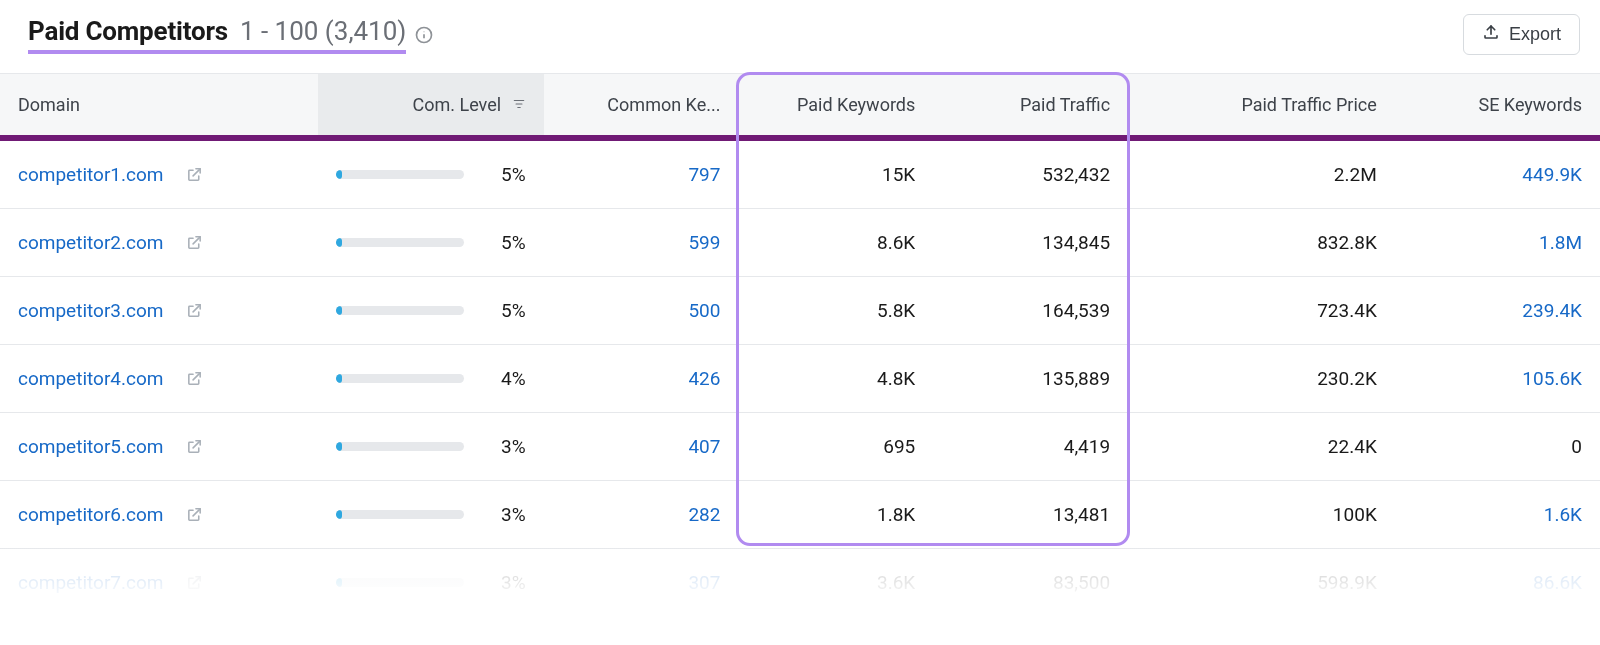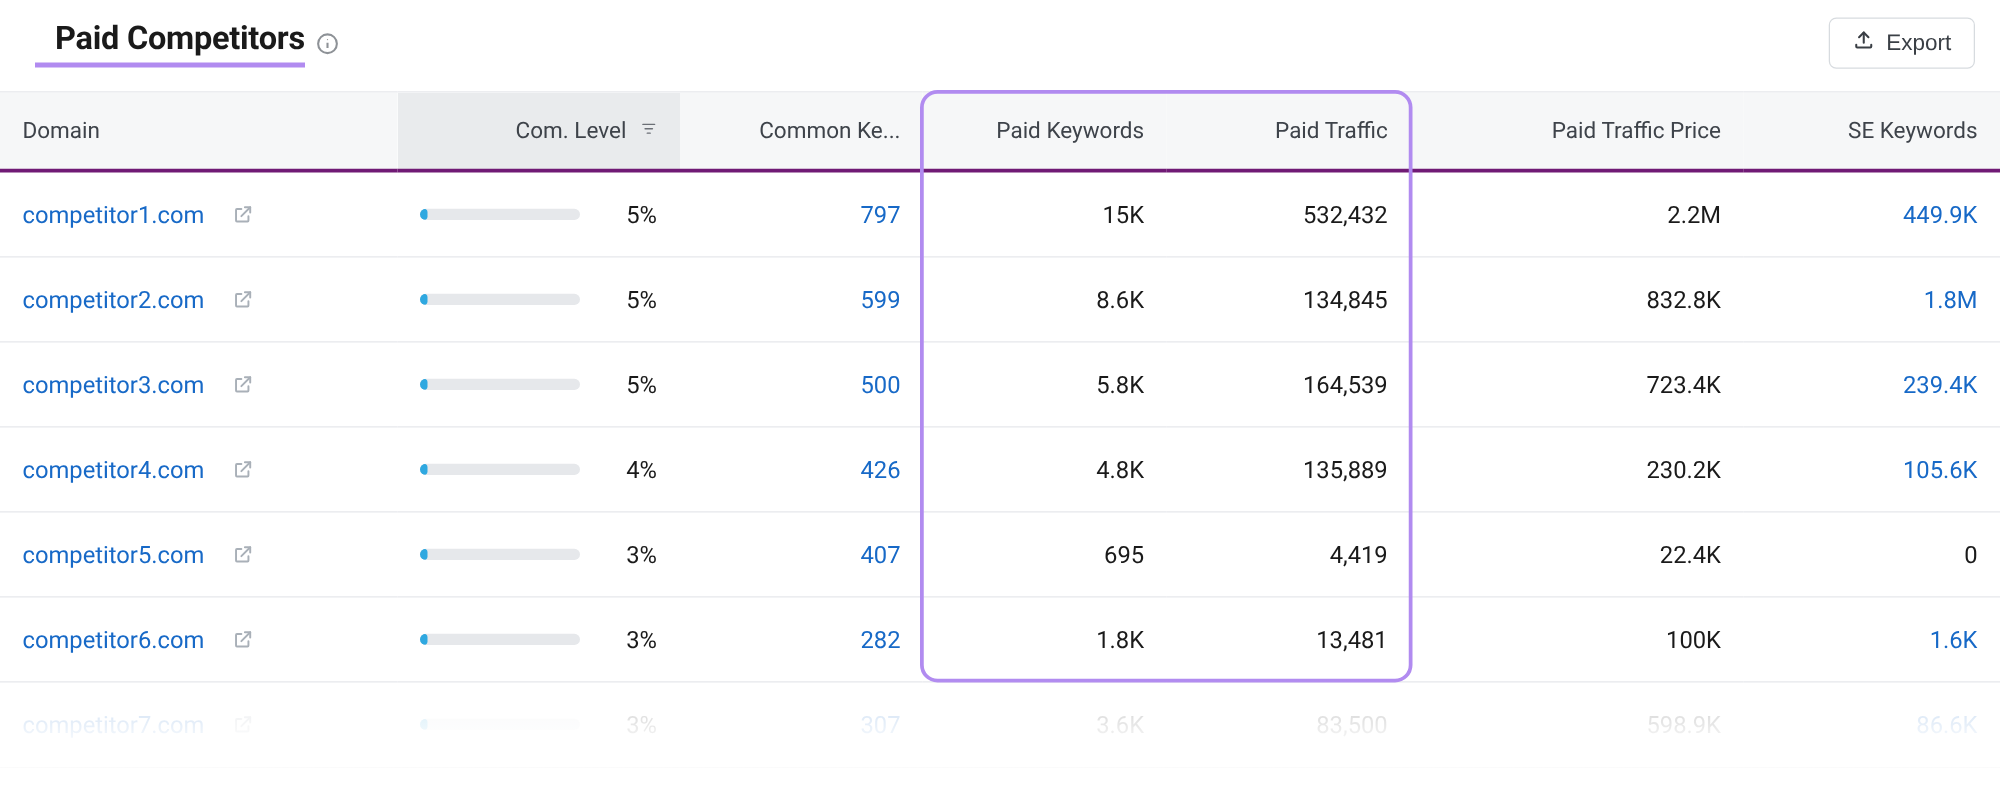--- a/index.html
+++ b/index.html
@@ -1,26 +1,26 @@
 <!DOCTYPE html>
 <html><head>
 <meta charset="utf-8">
 <style>
   * { box-sizing: border-box; }
   html, body { margin: 0; padding: 0; font-family: -apple-system, BlinkMacSystemFont, "Segoe UI", Roboto, Helvetica, Arial, sans-serif; background: #fff; color: #1a1a1a; }
   .page { width: 1600px; position: relative; }
   .header-row { display: flex; align-items: center; justify-content: space-between; padding: 14px 20px 18px 28px; }
   .title-wrap { display: flex; align-items: center; gap: 12px; border-bottom: 4px solid #b18bf0; padding-bottom: 4px; }
-  .title-strong { font-size: 26px; font-weight: 700; color: #1a1a1a; letter-spacing: -0.2px; margin-left: 16px; }
+  .title-strong { font-size: 26px; font-weight: 700; color: #1a1a1a; letter-spacing: -0.2px; }
   .title-range { font-size: 26px; font-weight: 400; color: #6b6f76; }
   .info-icon { display: inline-flex; align-items: center; justify-content: center; width: 24px; height: 24px; color: #8e9297; margin-left: 6px; }
   .export-btn { display: inline-flex; align-items: center; gap: 9px; border: 1px solid #d7dbdf; background: #fff; color: #3a3f45; font-size: 18px; font-weight: 500; padding: 8px 18px; border-radius: 6px; cursor: pointer; }
 
   .table { width: 100%; border-collapse: collapse; table-layout: fixed; }
-  .table thead th { font-size: 18px; font-weight: 400; color: #3e434a; text-align: right; padding: 20px 18px; background: #f6f7f8; border-top: 1px solid #e6e8eb; border-bottom: 3px solid #701a75; white-space: nowrap; overflow: hidden; text-overflow: ellipsis; }
+  .table thead th { font-size: 18px; font-weight: 400; color: #3e434a; text-align: right; padding: 20px 18px; background: #f6f7f8; border-top: 1px solid #e6e8eb; border-bottom: 6px solid #701a75; white-space: nowrap; overflow: hidden; text-overflow: ellipsis; }
   .table thead th.left { text-align: left; }
   .th-sorted { background: #e9ebed !important; }
   .sort-icon { margin-left: 6px; color: #6b6f76; }
 
   .table tbody td { font-size: 19px; padding: 22px 18px; border-bottom: 1px solid #e6e8eb; text-align: right; color: #1a1a1a; white-space: nowrap; }
   .table tbody td.left { text-align: left; }
   .domain-cell { display: inline-flex; align-items: center; gap: 23px; color: #1769c7; cursor: pointer; }
   .ext-icon { color: #a9b0b8; display: inline-flex; }
   .link-val { color: #1769c7; cursor: pointer; margin-left: 38px; }
 
@@ -46,20 +46,21 @@
 </style>
 </head>
 <body>
 
 <div class="page">
 
   <div class="header-row">
     <div style="display:flex;align-items:center;">
       <div class="title-wrap">
         <span class="title-strong">Paid Competitors</span>
+        <span class="title-range">1 - 100 (3,410)</span>
       </div>
       <span class="info-icon">
         <svg width="20" height="20" viewBox="0 0 24 24" fill="none" stroke="currentColor" stroke-width="2">
             <circle cx="12" cy="12" r="9"></circle>
             <line x1="12" y1="11" x2="12" y2="16"></line>
             <circle cx="12" cy="8" r="0.6" fill="currentColor" stroke="none"></circle>
           </svg>
       </span>
     </div>
     <button class="export-btn">

